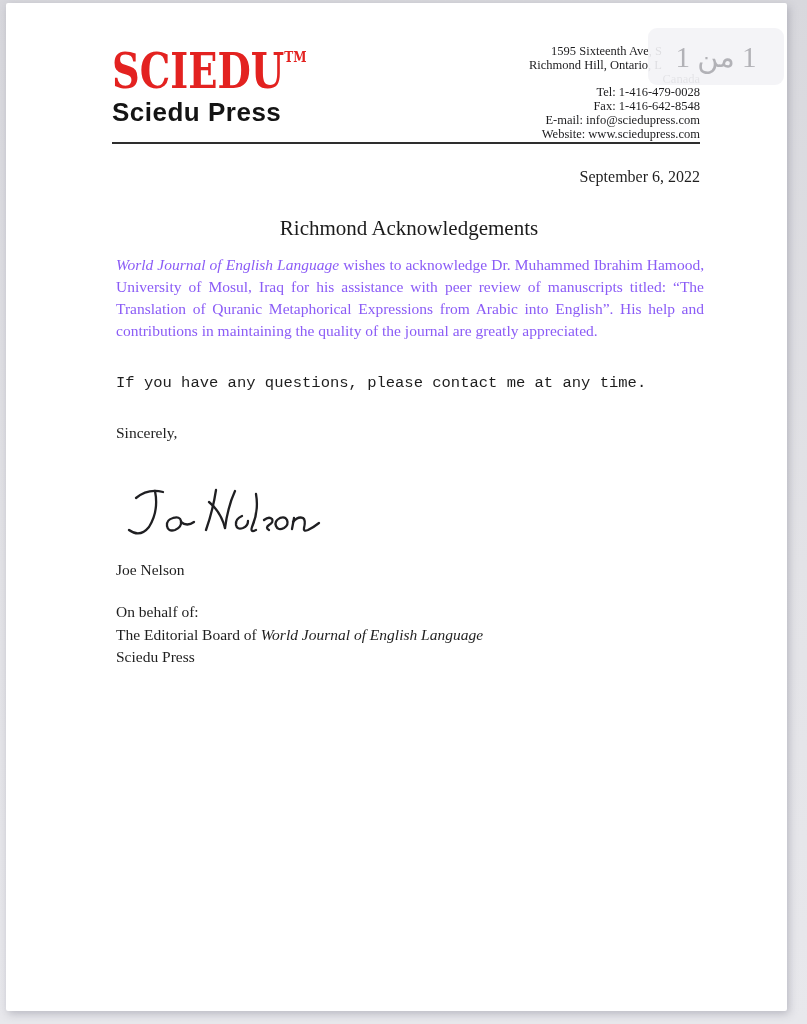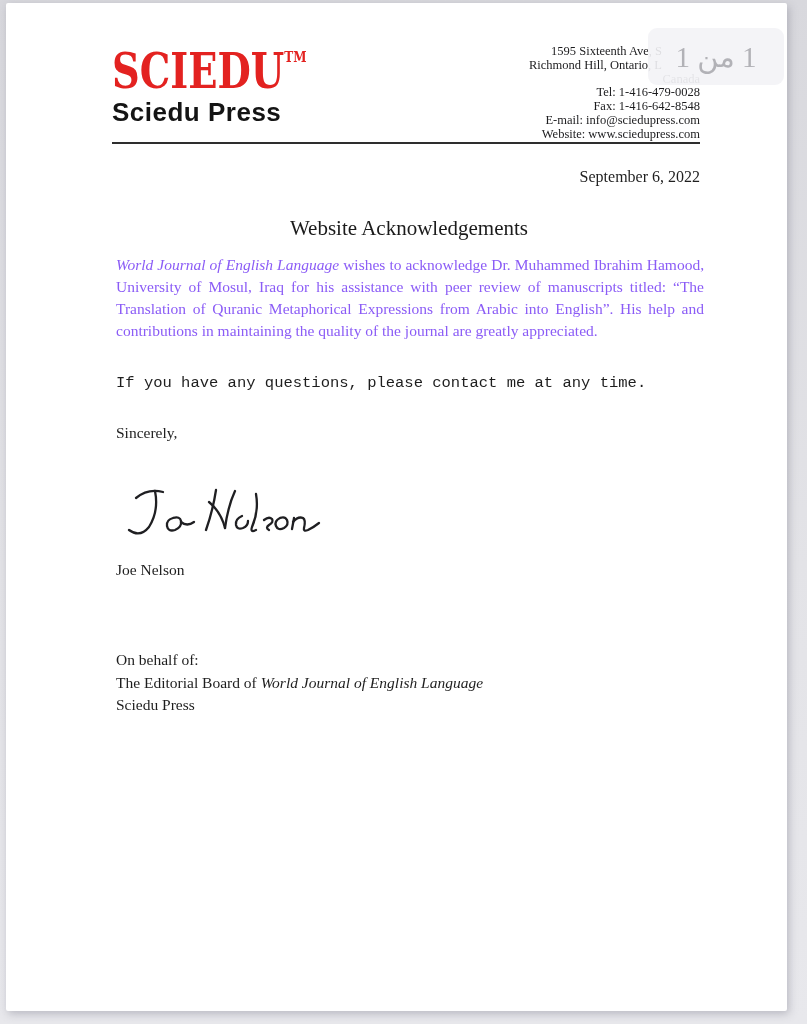--- a/index.html
+++ b/index.html
@@ -51,21 +51,21 @@
   }
   .body-par {
     position: absolute; top: 251px; left: 110px; width: 588px; margin: 0;
     font-size: 15.5px; line-height: 22px; text-align: justify; color: #8b5cf6;
   }
   .note    { position: absolute; top: 371px; left: 110px; margin: 0; font-size: 15.5px; color: #1e1e1e; font-family: Liberation Mono, monospace; }
   .closing { position: absolute; top: 421px; left: 110px; margin: 0; font-size: 15.5px; color: #1e1e1e; }
   .signature { position: absolute; left: 114px; top: 474px; }
   .signature path { fill: none; stroke: #1f1f22; stroke-width: 2.3; stroke-linecap: round; stroke-linejoin: round; }
   .signer  { position: absolute; top: 558px; left: 110px; font-size: 15.5px; color: #1e1e1e; }
-  .behalf  { position: absolute; top: 598px; left: 110px; font-size: 15.5px; line-height: 22.5px; color: #1e1e1e; margin-top: 48px; }
+  .behalf  { position: absolute; top: 598px; left: 110px; font-size: 15.5px; line-height: 22.5px; color: #1e1e1e; }
 
   
   .page-indicator {
     position: absolute; left: 642px; top: 25px; width: 136px; height: 57px;
     background: rgba(243,243,246,0.9); border-radius: 9px; z-index: 5;
     display: flex; align-items: center; justify-content: center;
     font-family: Liberation Serif, serif; font-size: 29px;
     color: #b2b2b7; letter-spacing: 2px;
   }
   i { font-style: italic; }
@@ -88,21 +88,21 @@
       <div>Tel: 1-416-479-0028</div>
       <div>Fax: 1-416-642-8548</div>
       <div>E-mail: info@sciedupress.com</div>
       <div>Website: www.sciedupress.com</div>
     </div>
 
     <div class="rule"></div>
 
     <div class="date">September 6, 2022</div>
 
-    <h1 class="title">Website Acknowledgements</h1>
+    <h1 class="title">Richmond Acknowledgements</h1>
 
     <p class="body-par"><i>World Journal of English Language</i><span> wishes to acknowledge Dr. Muhammed Ibrahim Hamood, University of Mosul, Iraq for his assistance with peer review of manuscripts titled: “The Translation of Quranic Metaphorical Expressions from Arabic into English”. His help and contributions in maintaining the quality of the journal are greatly appreciated.</span></p>
 
     <p class="note">If you have any questions, please contact me at any time.</p>
 
     <p class="closing">Sincerely,</p>
 
     <svg class="signature" role="img" width="212" height="68" viewBox="0 0 212 68" aria-label="Joe Nelson">
       <path d="M16,21 Q28,11 43,15"></path>
       <path d="M35,14 Q39,34 29,50 Q20,61 9,53"></path>

